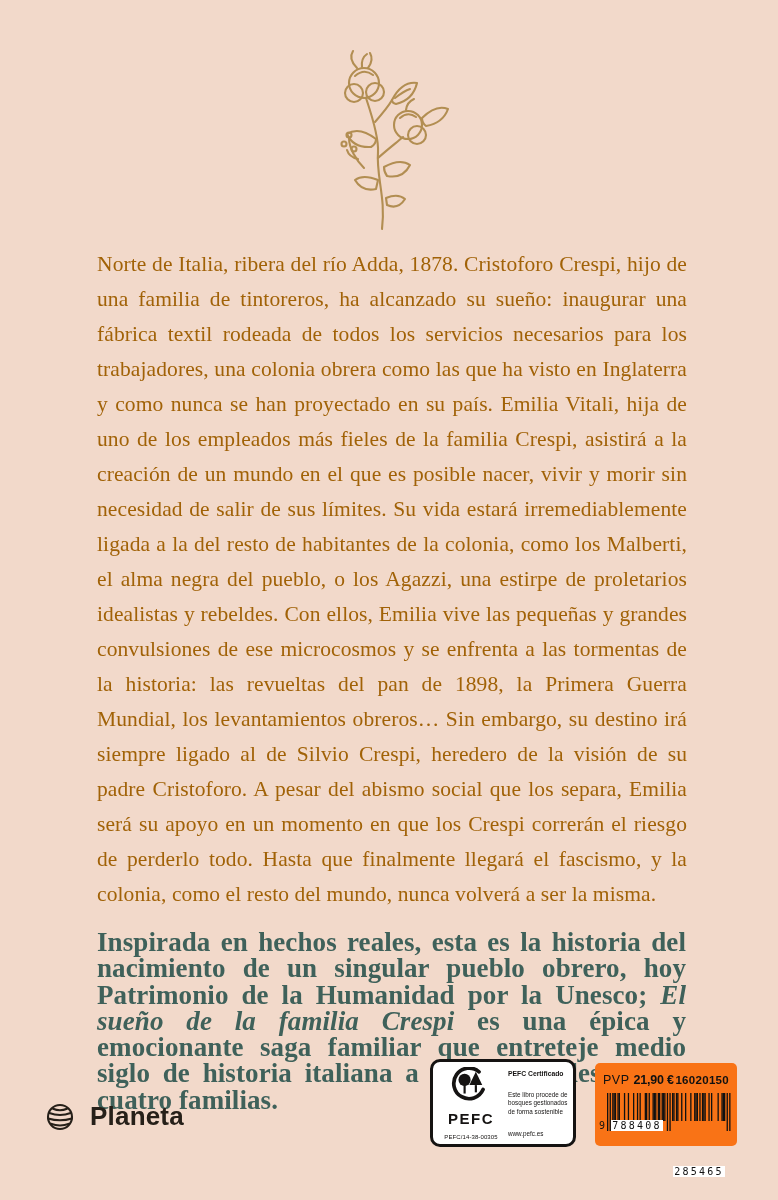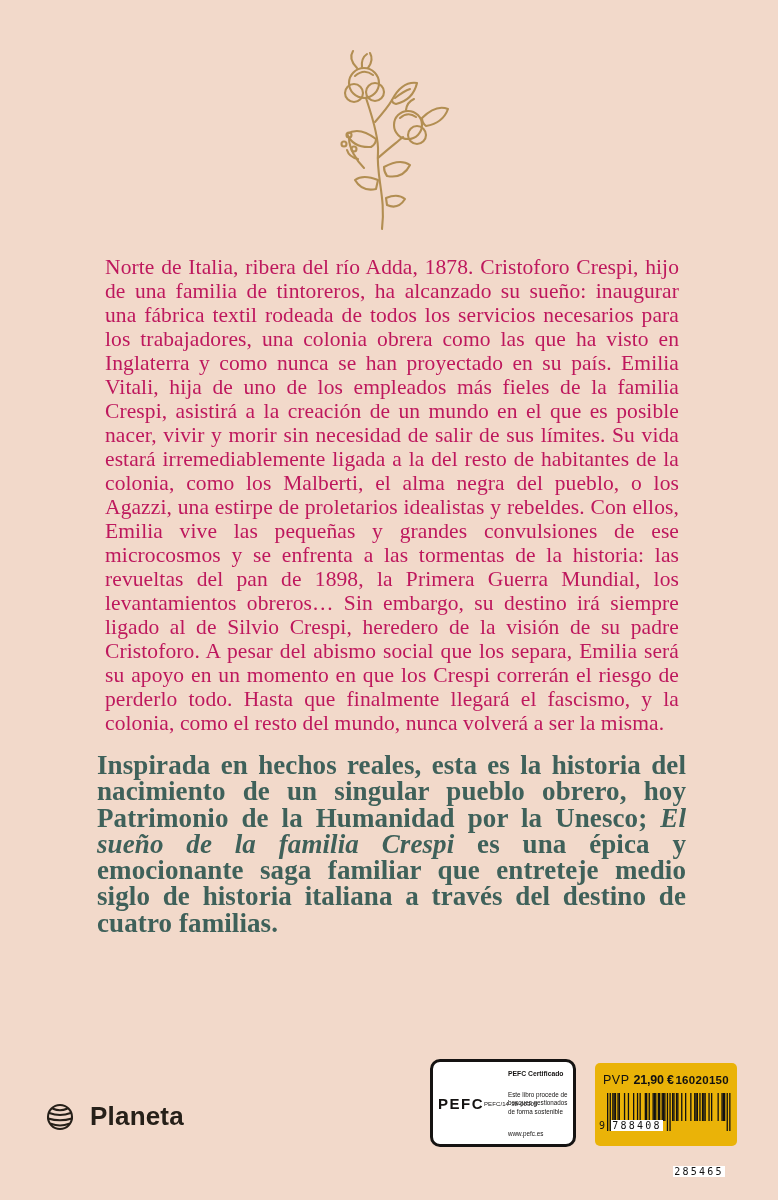--- a/index.html
+++ b/index.html
@@ -10,21 +10,21 @@
     font-family:"Liberation Serif", serif;
   }
   
   .ornament{position:absolute;left:318px;top:46px;width:160px;height:185px;}
   .ornament svg{display:block;width:100%;height:100%;}
   .gold{stroke:#b28e52;fill:none;stroke-width:2.1;stroke-linecap:round;stroke-linejoin:round;}
 
   
   .text-col{position:absolute;left:97px;top:247px;width:590px;}
   .synopsis{
-    margin:8px;font-size:21.5px;line-height:24px;color:#be185d;
+    margin:0;font-size:21.5px;line-height:35px;color:#a16207;
     text-align:justify;letter-spacing:0.1px;
   }
   .highlight{
     margin:17px 1px 0 0;font-size:27px;line-height:26.3px;color:#3f615a;
     text-align:justify;letter-spacing:0.1px;font-weight:600;
   }
   .highlight i{font-style:italic;}
 
   
   .planeta{position:absolute;left:45px;top:1101px;display:flex;align-items:center;gap:15px;}
@@ -33,32 +33,32 @@
     font-family:"Liberation Sans", sans-serif;font-size:26px;font-weight:600;
     color:#262019;letter-spacing:0.2px;
   }
 
   .pefc-box{
     position:absolute;left:430px;top:1059px;width:146px;height:88px;
     background:#ffffff;border:3px solid #151312;border-radius:10px;
     box-sizing:border-box;display:flex;padding:5px 5px 4px 5px;
     font-family:"Liberation Sans", sans-serif;color:#151312;
   }
-  .pefc-left{width:66px;display:flex;flex-direction:row;align-items:center;justify-content:space-between;}
+  .pefc-left{width:66px;display:flex;flex-direction:column;align-items:center;justify-content:space-between;}
   .pefc-left svg{width:52px;height:37px;display:block;}
   .pefc-word{font-size:15px;font-weight:700;letter-spacing:1.5px;line-height:14px;}
   .pefc-license{font-size:6px;letter-spacing:0.1px;white-space:nowrap;}
   .pefc-right{flex:1;display:flex;flex-direction:column;justify-content:space-between;padding:3px 0 3px 4px;}
   .pefc-title{font-size:6.8px;font-weight:700;}
   .pefc-body{font-size:6.3px;line-height:8.5px;}
   .pefc-url{font-size:6.3px;}
 
   .barcode-box{
     position:absolute;left:595px;top:1063px;width:142px;height:83px;
-    background:#eab308;border-radius:5px;box-sizing:border-box;
+    background:#f97316;border-radius:5px;box-sizing:border-box;
     padding:7px 4px 5px 4px;
     font-family:"Liberation Sans", sans-serif;color:#111111;
   }
   .price-row{display:flex;justify-content:space-between;align-items:baseline;padding:0 4px;}
   .pvp-label{font-size:12.5px;font-weight:400;letter-spacing:0.5px;}
   .pvp-price{font-size:12.5px;font-weight:700;margin-left:4px;letter-spacing:-0.2px;}
   .prod-code{font-size:11.5px;font-weight:600;letter-spacing:0.3px;}
   .ean{position:relative;width:134px;height:40px;margin:5px auto 0 auto;}
   .ean svg{position:absolute;left:0;top:0;}
   .ean-digits span{

